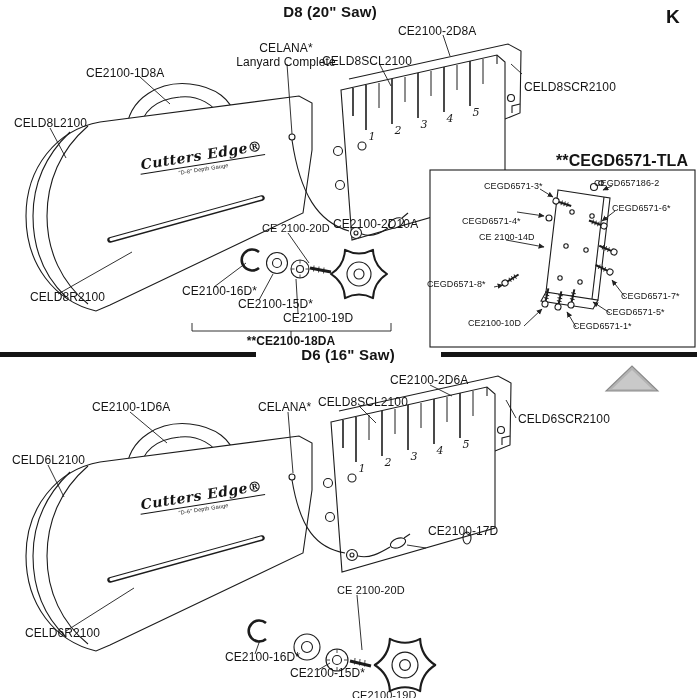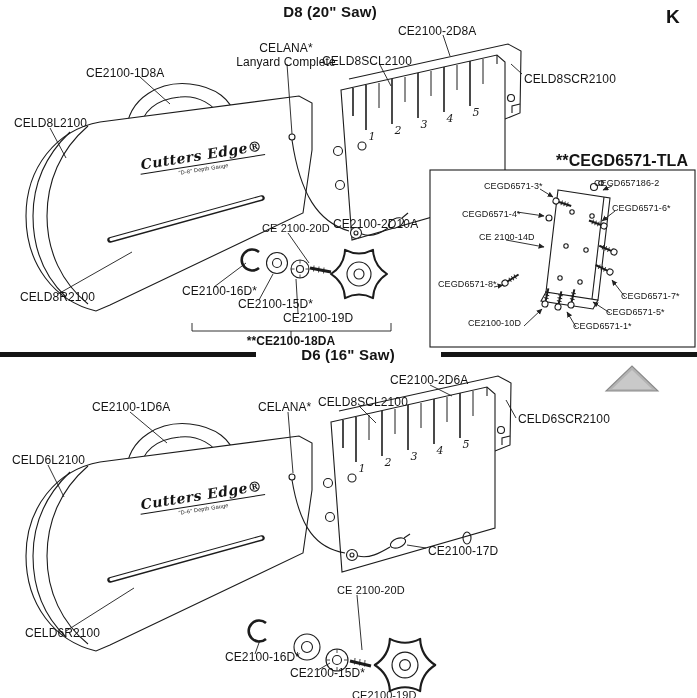--- a/index.html
+++ b/index.html
@@ -224,56 +224,56 @@
 <div class="lbl ttl c" style="left:240px;top:3px;width:180px">D8 (20" Saw)</div>
 <div class="lbl b" style="left:666px;top:6px;font-size:19px">K</div>
 
 <div class="lbl" style="left:398px;top:24px">CE2100-2D8A</div>
 <div class="lbl c" style="left:230px;top:41px;width:112px">
   <div>CELANA*</div>
   <div>Lanyard Complete</div>
 </div>
 <div class="lbl" style="left:322px;top:54px">CELD8SCL2100</div>
 <div class="lbl" style="left:86px;top:66px">CE2100-1D8A</div>
-<div class="lbl" style="left:524px;top:72px">CELD8SCR2100</div>
+<div class="lbl" style="left:524px;top:80px">CELD8SCR2100</div>
 <div class="lbl" style="left:14px;top:116px">CELD8L2100</div>
 <div class="lbl b" style="left:556px;top:151px;font-size:16px">**CEGD6571-TLA</div>
 <div class="lbl sm" style="left:262px;top:222px">CE 2100-20D</div>
 <div class="lbl" style="left:333px;top:217px">CE2100-2D10A</div>
-<div class="lbl" style="left:20px;top:290px">CELD8R2100</div>
+<div class="lbl" style="left:30px;top:290px">CELD8R2100</div>
 <div class="lbl" style="left:182px;top:284px">CE2100-16D*</div>
 <div class="lbl" style="left:238px;top:297px">CE2100-15D*</div>
 <div class="lbl" style="left:283px;top:311px">CE2100-19D</div>
 <div class="lbl b c" style="left:221px;top:334px;width:140px">**CE2100-18DA</div>
 
 <div class="logo" style="left:136px;top:146px">
   <span class="l1">Cutters Edge®</span>
   <div class="l2">"D-8" Depth Gauge</div>
 </div>
 
 <div class="lbl in" style="left:484px;top:181px">CEGD6571-3*</div>
 <div class="lbl in" style="left:594px;top:178px">CEGD657186-2</div>
-<div class="lbl in" style="left:462px;top:209px">CEGD6571-4*</div>
+<div class="lbl in" style="left:462px;top:216px">CEGD6571-4*</div>
 <div class="lbl in" style="left:612px;top:203px">CEGD6571-6*</div>
 <div class="lbl in" style="left:479px;top:232px">CE 2100-14D</div>
-<div class="lbl in" style="left:438px;top:279px">CEGD6571-8*</div>
+<div class="lbl in" style="left:427px;top:279px">CEGD6571-8*</div>
 <div class="lbl in" style="left:621px;top:291px">CEGD6571-7*</div>
 <div class="lbl in" style="left:606px;top:307px">CEGD6571-5*</div>
 <div class="lbl in" style="left:468px;top:318px">CE2100-10D</div>
 <div class="lbl in" style="left:573px;top:321px">CEGD6571-1*</div>
 
 <div class="lbl ttl c" style="left:258px;top:346px;width:180px">D6 (16" Saw)</div>
 
 <div class="lbl" style="left:390px;top:373px">CE2100-2D6A</div>
 <div class="lbl" style="left:318px;top:395px">CELD8SCL2100</div>
 <div class="lbl" style="left:92px;top:400px">CE2100-1D6A</div>
 <div class="lbl" style="left:258px;top:400px">CELANA*</div>
 <div class="lbl" style="left:518px;top:412px">CELD6SCR2100</div>
 <div class="lbl" style="left:12px;top:453px">CELD6L2100</div>
-<div class="lbl" style="left:428px;top:544px">CE2100-17D</div>
+<div class="lbl" style="left:428px;top:524px">CE2100-17D</div>
 <div class="lbl sm" style="left:337px;top:584px">CE 2100-20D</div>
 <div class="lbl" style="left:25px;top:626px">CELD6R2100</div>
 <div class="lbl" style="left:225px;top:650px">CE2100-16D*</div>
 <div class="lbl" style="left:290px;top:666px">CE2100-15D*</div>
 <div class="lbl sm" style="left:352px;top:689px">CE2100-19D</div>
 
 <div class="logo" style="left:136px;top:486px">
   <span class="l1">Cutters Edge®</span>
   <div class="l2">"D-6" Depth Gauge</div>
 </div>

